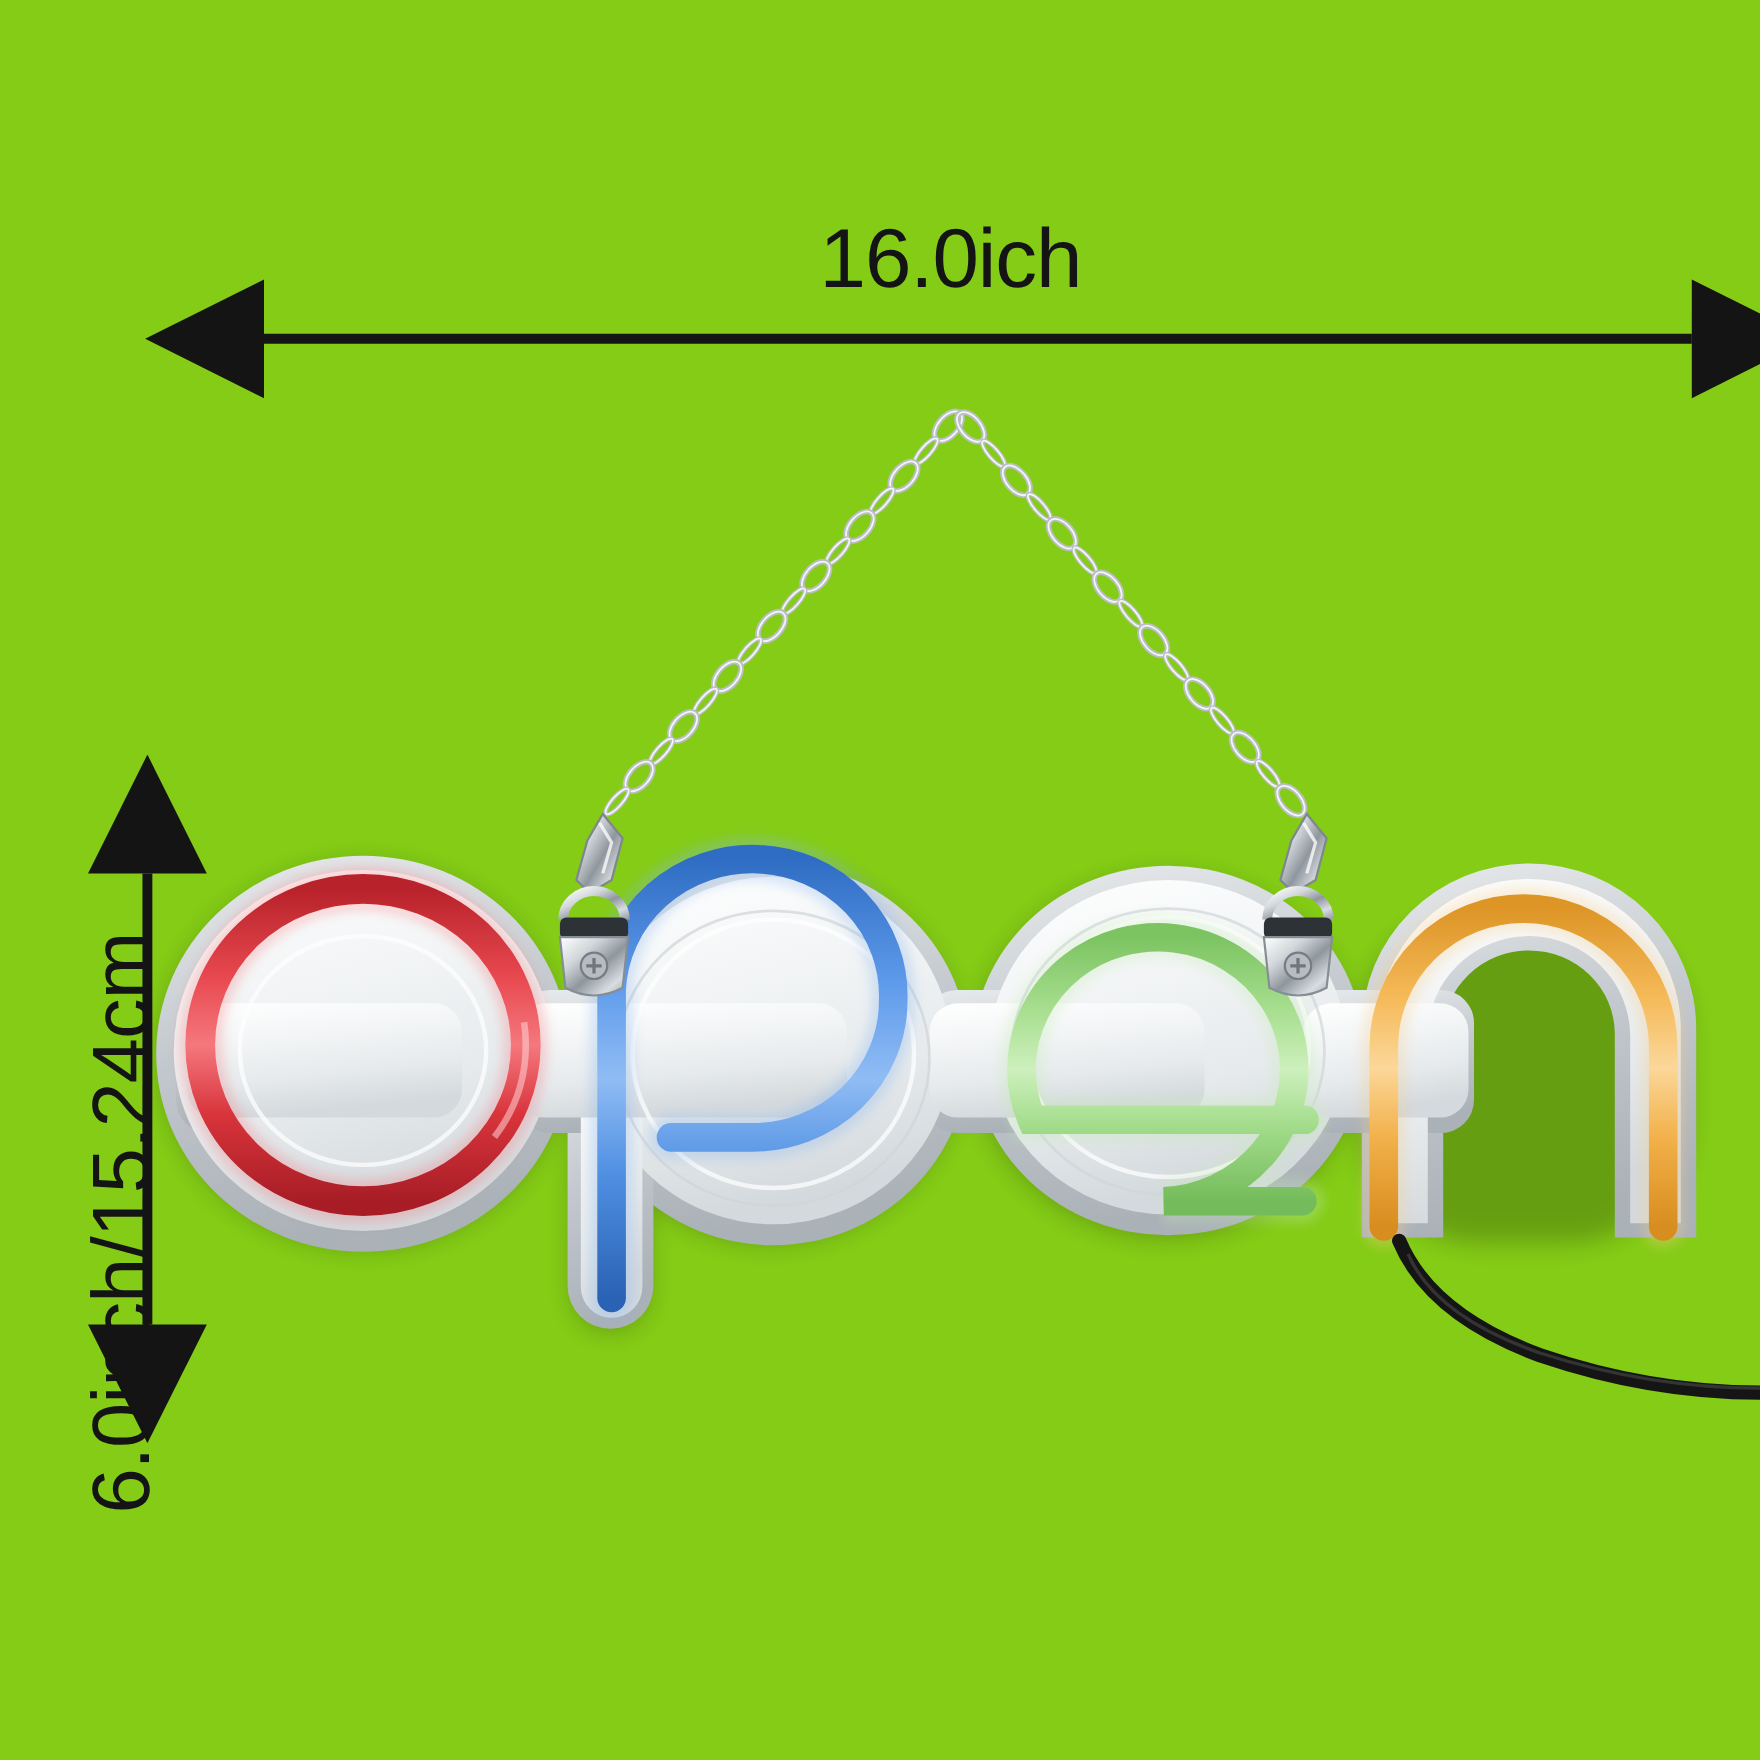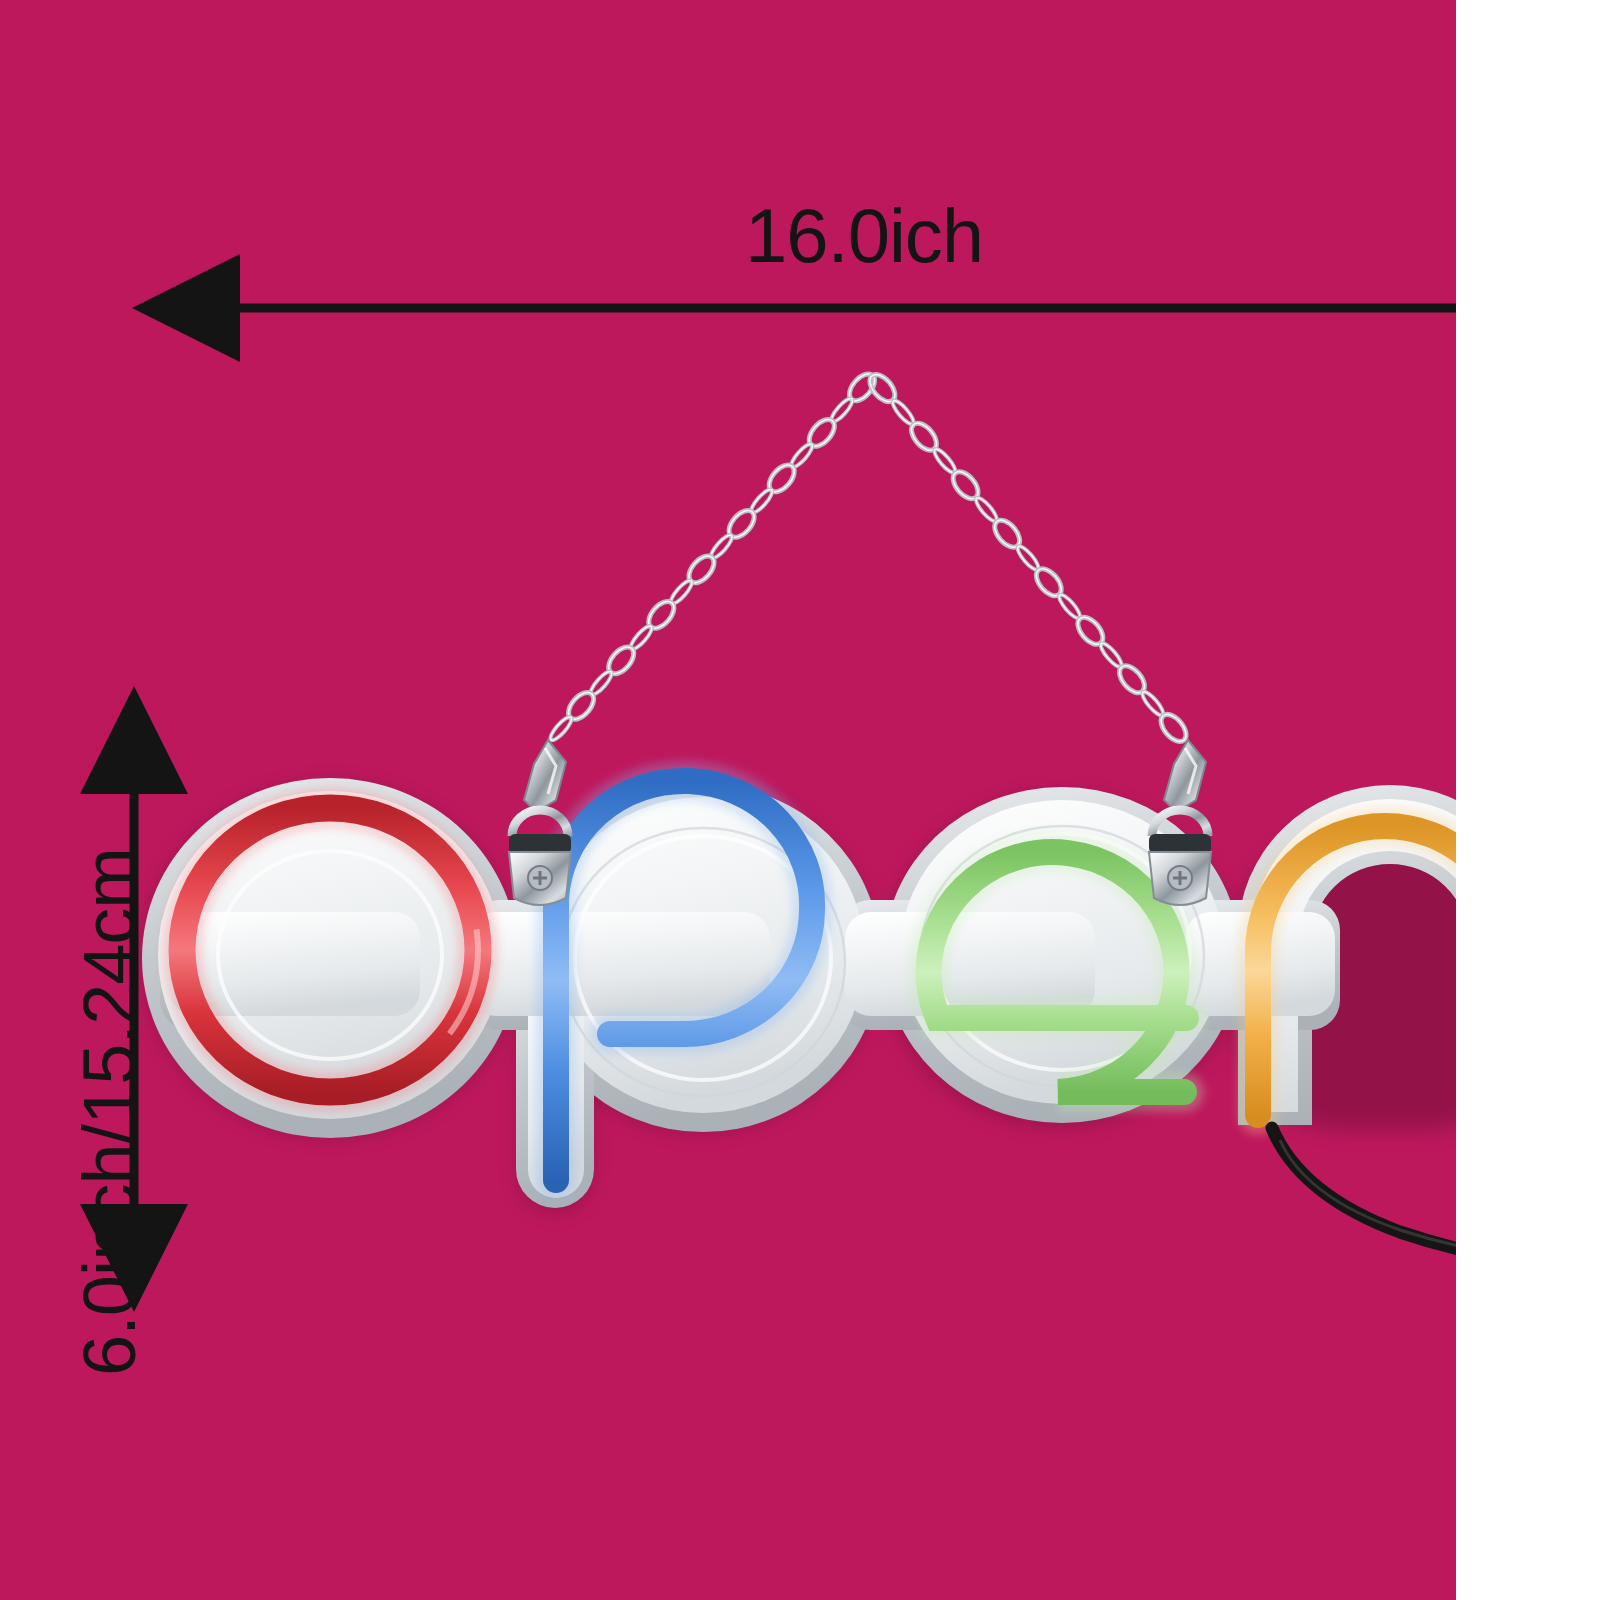--- a/index.html
+++ b/index.html
@@ -2,23 +2,23 @@
 <html><head>
 <meta charset="utf-8">
 <style>
   html, body {
     margin: 0;
     padding: 0;
     background: #ffffff;
   }
   #stage {
     position: relative;
-    width: 1456px;
+    width: 1600px;
     height: 1600px;
-    background: #be185d;
+    background: #84cc16;
     overflow: hidden;
     font-family: "Liberation Sans", sans-serif;
   }
 
   
   .dim-label {
     position: absolute;
     color: #141414;
     font-family: "Liberation Sans", sans-serif;
     font-weight: 400;

